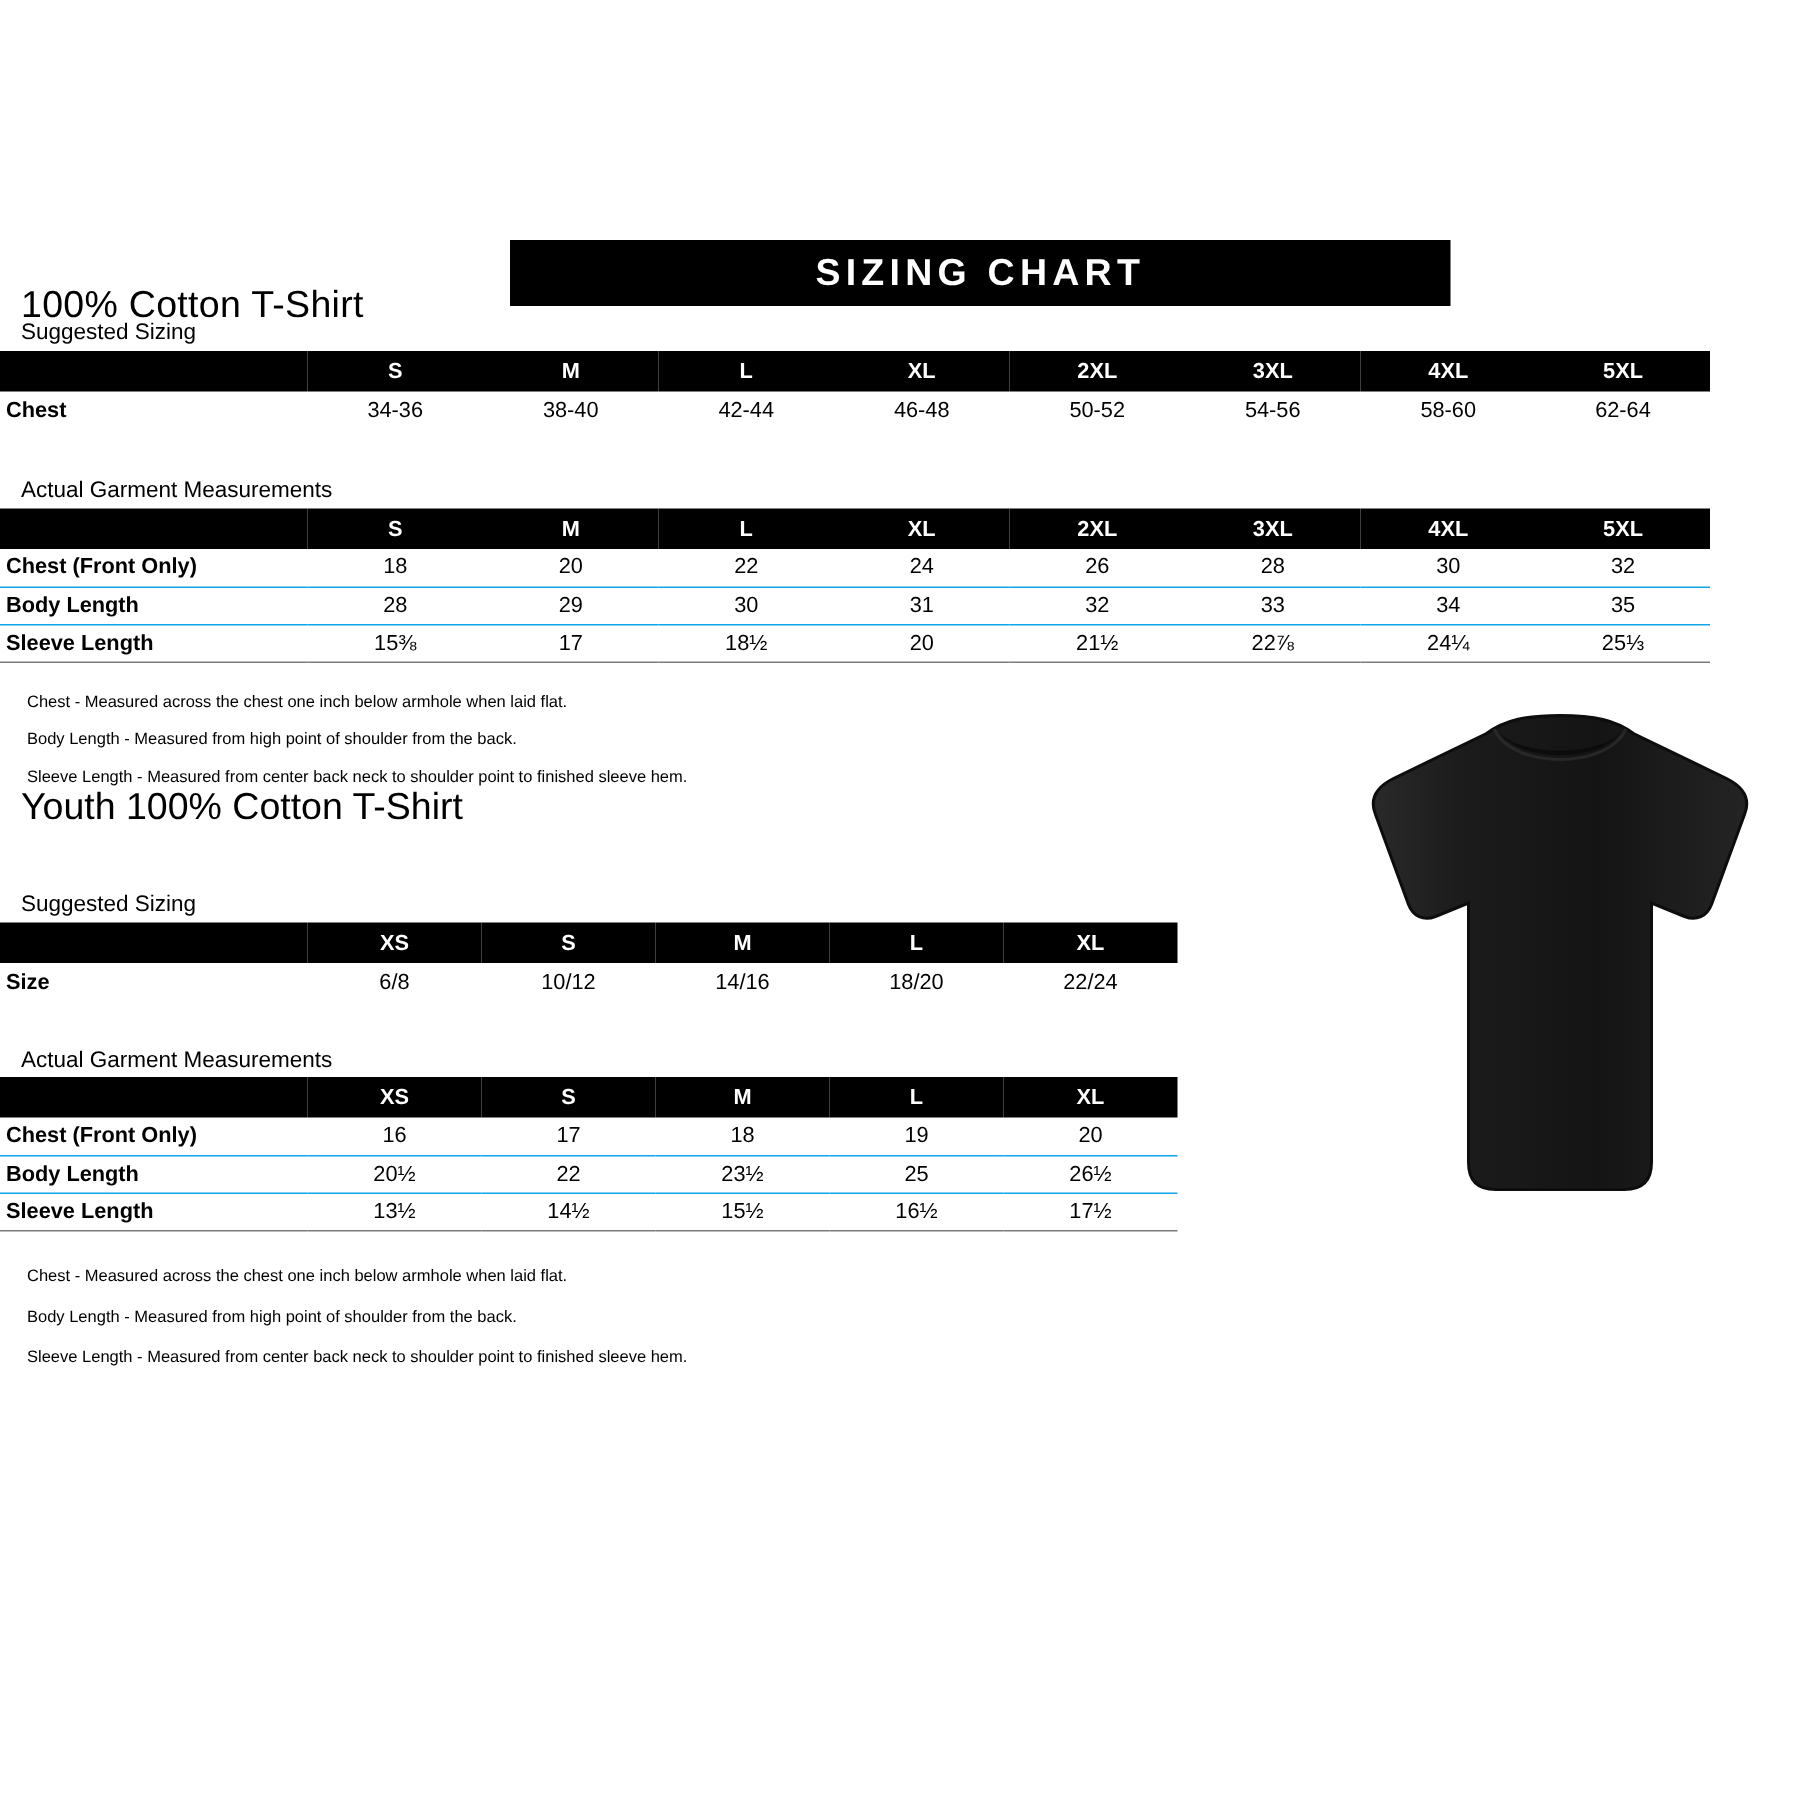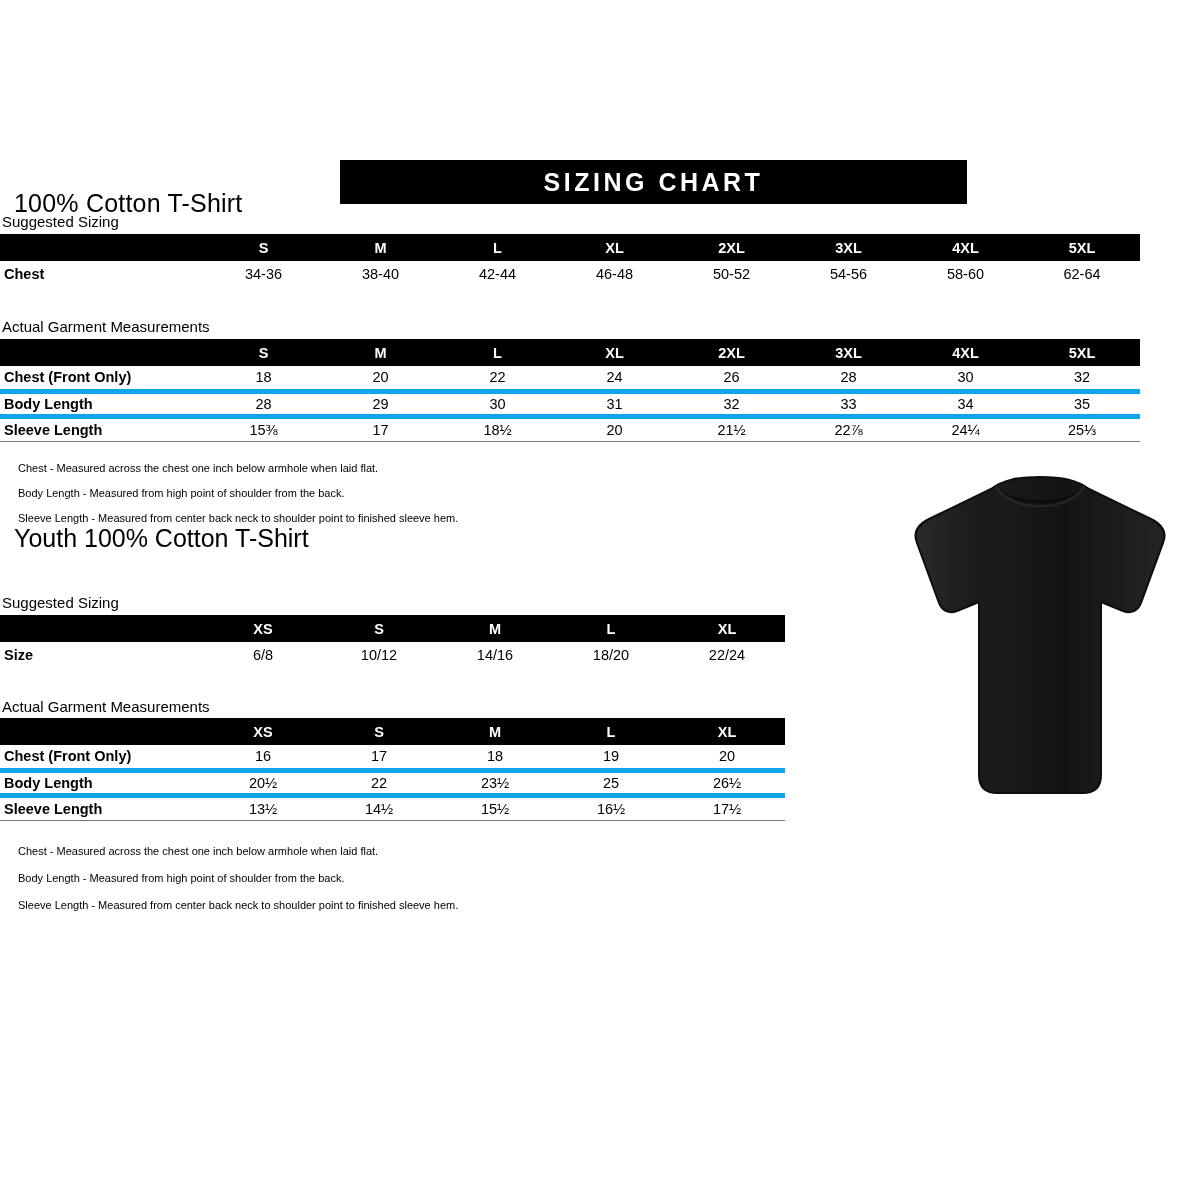--- a/index.html
+++ b/index.html
@@ -50,20 +50,21 @@
     font-size: 25px;
     font-weight: 700;
     letter-spacing: 3.5px;
   }
 
   .section-label {
     position: absolute;
     font-size: 15px;
     font-weight: 400;
     white-space: nowrap;
+    margin-left: 12px;
   }
 
   
   table.chart {
     position: absolute;
     border-collapse: collapse;
     table-layout: fixed;
   }
   table.chart td, table.chart th {
     padding: 0;
@@ -86,21 +87,21 @@
     text-align: left;
     padding-left: 4px;
   }
   table.chart tbody td.lead {
     text-align: left;
     padding-left: 4px;
     font-weight: 700;
     font-size: 14.5px;
   }
   table.chart tbody tr.ruled td {
-    border-bottom: 5px solid #0ea5e9;
+    border-bottom: 1px solid #0ea5e9;
   }
   table.chart tbody tr.lastrule td {
     border-bottom: 1px solid #7a7a7a;
   }
 
   
   .note {
     position: absolute;
     font-size: 11px;
     white-space: nowrap;

